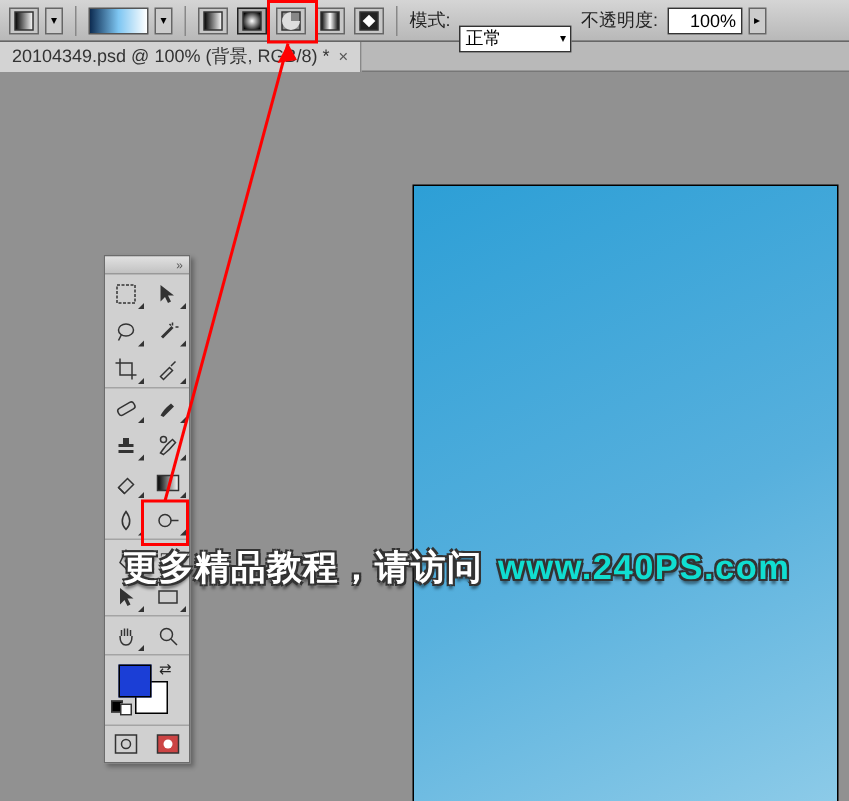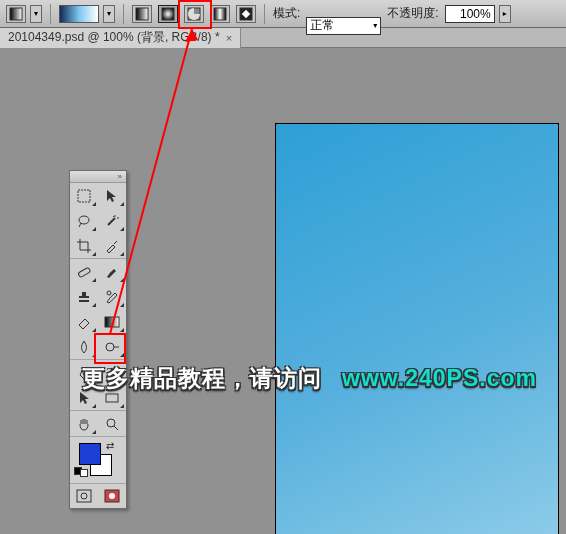--- a/index.html
+++ b/index.html
@@ -15,21 +15,21 @@
   .select { height:18px; min-width:75px; background:#fff; border:1px solid #333; display:flex; align-items:center; justify-content:space-between; padding:0 3px; cursor:pointer;margin-top:24px; }
   .select .arr { font-size:8px; }
   .num-input { width:50px; height:18px; background:#fff; border:1px solid #333; display:flex; align-items:center; justify-content:flex-end; padding:0 3px; cursor:text; }
   .doc-tab-bar { height:20px; background:#b9b9b9; border-bottom:1px solid #777; display:flex; align-items:center; }
   .doc-tab { height:20px; background:#d3d3d3; border-right:1px solid #888; display:flex; align-items:center; padding:0 8px; gap:6px; color:#333; cursor:pointer; white-space:nowrap; }
   .doc-tab .close { font-size:11px; color:#555; }
   .canvas-area { position:absolute; top:48px; left:0; right:0; bottom:0; background:#919191; }
   .doc-canvas { position:absolute; top:75px; left:275px; width:284px; height:416px; background:linear-gradient(155deg,#2d9fd6 0%,#57b0dd 55%,#8dcbe8 100%); border:1px solid #000; }
   .watermark { position:absolute; left:82px; top:363px; display:flex; align-items:baseline; font-weight:700; font-size:23px; letter-spacing:1px; white-space:nowrap; z-index:5; text-shadow:-1.5px -1.5px 0 #333,1.5px -1.5px 0 #333,-1.5px 1.5px 0 #333,1.5px 1.5px 0 #333,0 3px 2px rgba(0,0,0,.45); }
   .watermark .cn { color:#fff; }
-  .watermark .url { color:#10ded1; margin-left:20px; }
+  .watermark .url { color:#10ded1; margin-left:10px; }
   .tool-panel { position:absolute; top:170px; left:69px; width:58px; background:#d0d0d0; border:1px solid #6c6c6c; box-shadow:2px 2px 3px rgba(0,0,0,.3); z-index:3; }
   .tph { height:12px; background:linear-gradient(#e1e1e1,#c2c2c2); border-bottom:1px solid #999; display:flex; justify-content:flex-end; align-items:center; padding-right:4px; font-size:8px; color:#555; }
   .tool-grid { display:grid; grid-template-columns:1fr 1fr; }
   .tool { height:25px; display:flex; align-items:center; justify-content:center; position:relative; cursor:pointer; border:1px solid transparent; }
   .tool svg { display:block; }
   .tool .sub { position:absolute; bottom:1px; right:1px; width:0; height:0; border-right:4px solid #333; border-top:4px solid transparent; }
   .row-sep { grid-column:1 / -1; height:1px; background:#a4a4a4; }
   .fg-bg { grid-column:1 / -1; height:46px; position:relative; }
   .fg { position:absolute; top:6px; left:9px; width:22px; height:22px; background:#1b3ed6; border:1px solid #000; z-index:2; }
   .bg { position:absolute; top:17px; left:20px; width:22px; height:22px; background:#fff; border:1px solid #000; }

